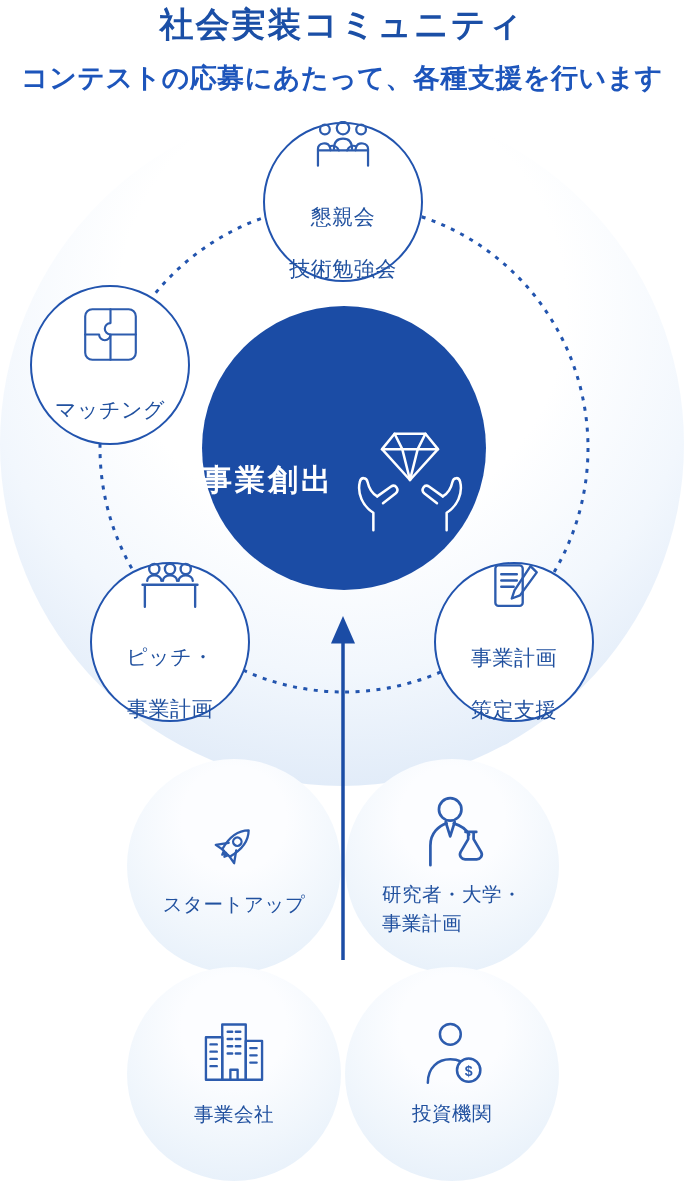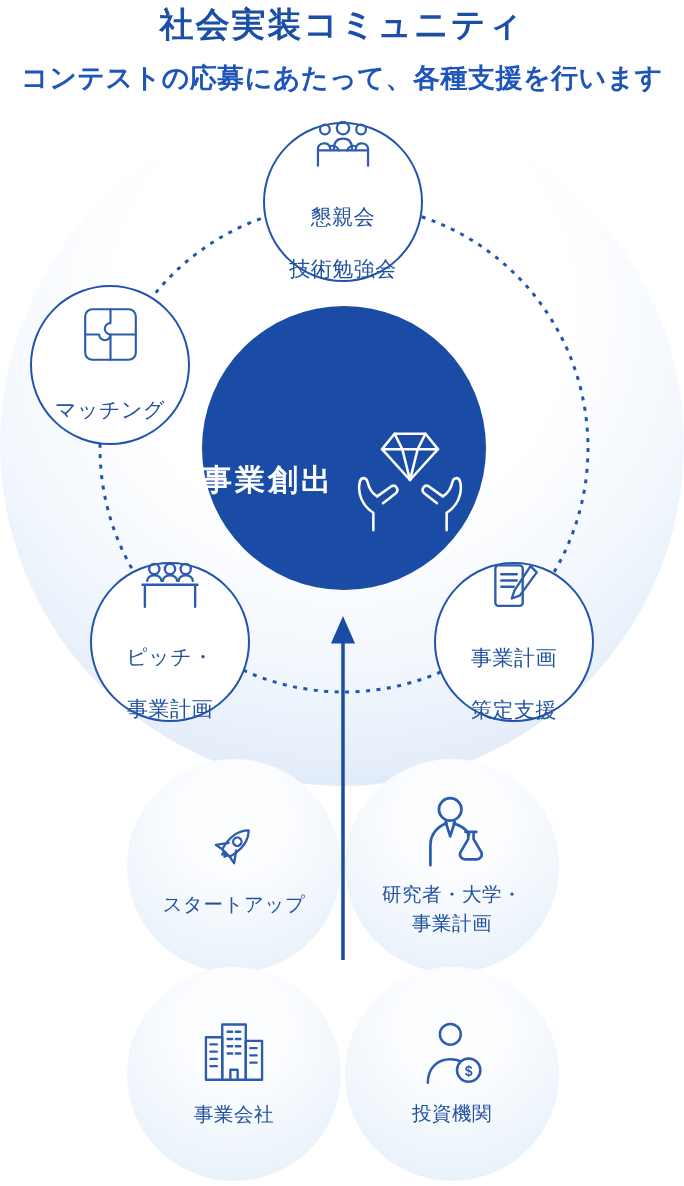--- a/index.html
+++ b/index.html
@@ -52,21 +52,21 @@
   #sat-mentoring{left:495px;top:285px;}
   #sat-pitch{left:90px;top:562px;}
   #sat-plan{left:434px;top:562px;}
   .part{
     position:absolute;width:214px;height:214px;border-radius:50%;
     background:radial-gradient(circle at 50% 28%, #fcfdff 28%, #f0f6fc 62%, #e2edf9 100%);
     display:flex;flex-direction:column;align-items:center;justify-content:center;gap:13px;
   }
   .part .icon{color:var(--icon-blue);line-height:0;}
   .part-label{
-    text-align:center;font-size:19.5px;font-weight:500;line-height:1.45;
+    font-size:19.5px;font-weight:500;line-height:1.45;
     color:var(--label-blue);letter-spacing:0.5px;
   }
   .part-label span{display:block;}
   #part-startup{left:127px;top:759px;}
   #part-research{left:345px;top:759px;}
   #part-company{left:127px;top:967px;}
   #part-investor{left:345px;top:967px;}
   .arrow{position:absolute;left:321px;top:612px;color:var(--brand-blue);}
   svg{display:block;}
 </style>

